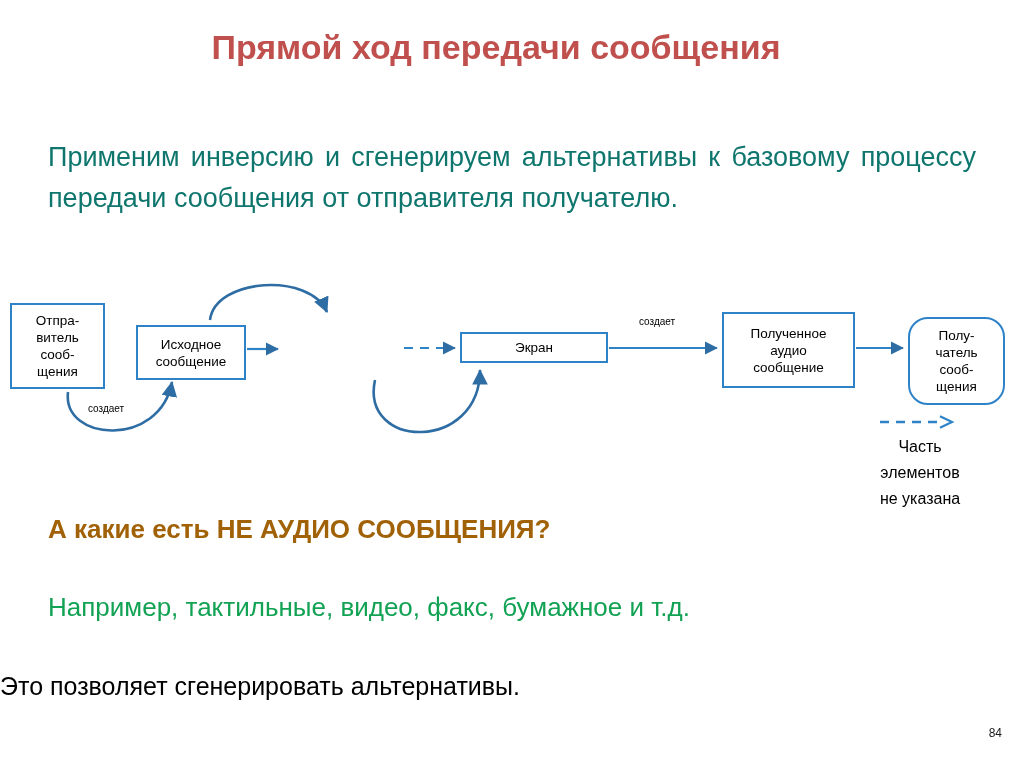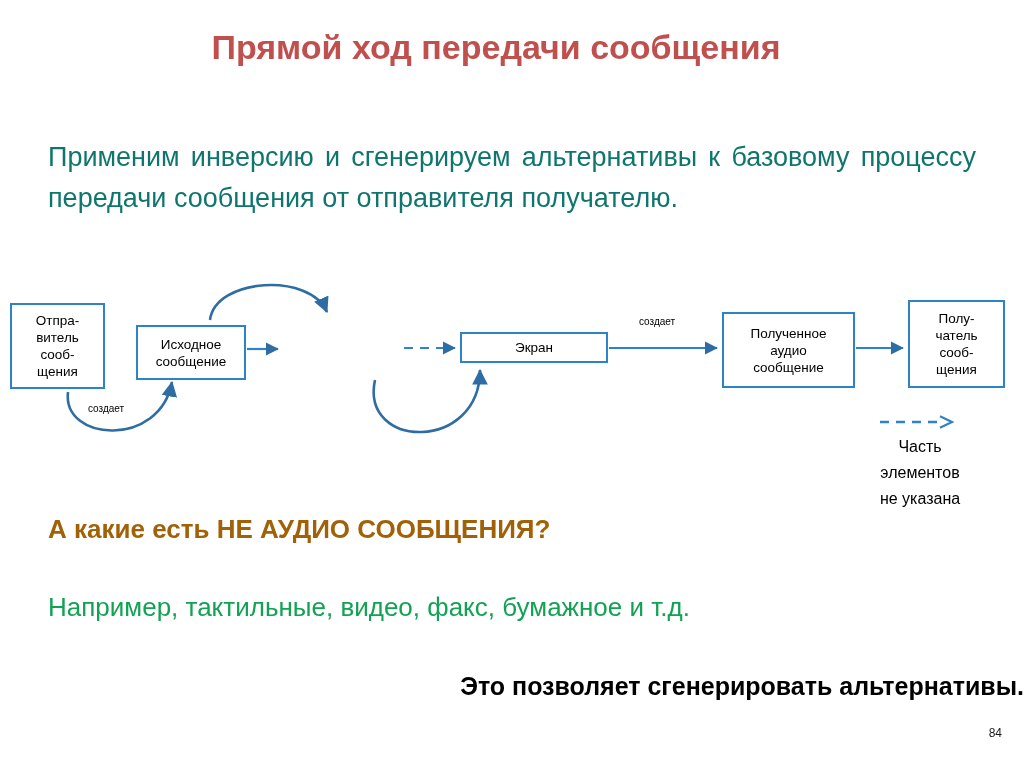--- a/index.html
+++ b/index.html
@@ -116,24 +116,23 @@
     top: 592px;
     font-size: 26px;
     color: #12A254;
     white-space: nowrap;
   }
   #conclusion-line {
     position: absolute;
     left: 0;
     top: 672px;
     width: 1024px;
-    text-align: right;
+    text-align: left;
     font-size: 25px;
     color: #000000;
-    font-weight: bold;
   }
 
   
   #page-number {
     position: absolute;
     right: 22px;
     top: 726px;
     font-size: 12px;
     color: #1a1a1a;
   }
@@ -182,21 +181,21 @@
   <div class="node-box" style="left:136px; top:55px; width:110px; height:55px;">Исходное
 сообщение</div>
 
 
   <div class="node-box" style="left:460px; top:62px; width:148px; height:31px;">Экран</div>
 
   <div class="node-box" style="left:722px; top:42px; width:133px; height:76px;">Полученное
 аудио
 сообщение</div>
 
-  <div class="node-box" style="left:908px; top:30px; width:97px;  height:88px;">Полу-
+  <div class="node-box" style="left:908px; top:47px; width:97px;  height:88px;border-radius:20px;">Полу-
 чатель
 сооб-
 щения</div>
 
   <div class="edge-label" style="left:88px;  top:133px;">создает</div>
 
   <div class="edge-label" style="left:639px; top:46px;">создает</div>
 </div>
 
 <div id="legend">

